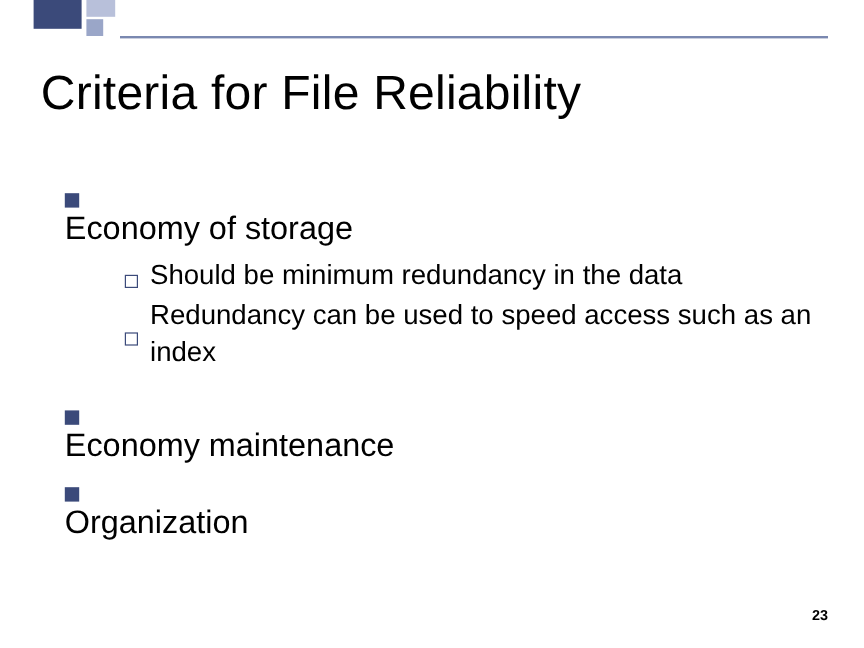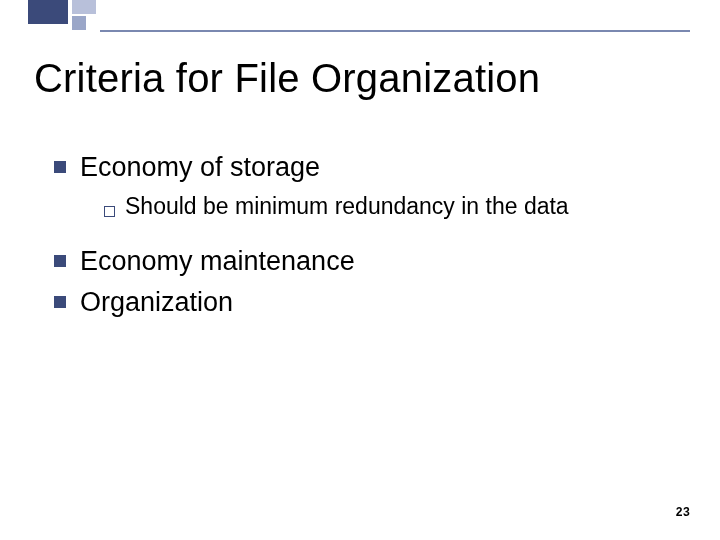--- a/index.html
+++ b/index.html
@@ -53,20 +53,21 @@
   .content {
     position: absolute;
     top: 150px;
     left: 54px;
     right: 40px;
   }
   .lvl1 {
     display: flex;
     align-items: flex-start;
     margin-bottom: 6px;
+    flex-direction: column;
   }
   .lvl1 .bullet-sq {
     width: 12px; height: 12px;
     background: #3b4a7a;
     margin-top: 11px;
     margin-right: 14px;
     flex-shrink: 0;
   }
   .lvl1 .txt {
     font-size: 27px;
@@ -94,46 +95,49 @@
     color: #000;
     line-height: 1.35;
   }
   .page-num {
     position: absolute;
     bottom: 20px;
     right: 30px;
     font-size: 12px;
     font-weight: bold;
     color: #000;
-    font-family: Liberation Mono, monospace;
   }
 </style>
 </head>
 <body>
 
 <div class="header-deco">
   <div class="deco-block-a"></div>
   <div class="deco-block-b"></div>
   <div class="deco-block-c"></div>
   <div class="deco-line"></div>
 </div>
 
-<h1 class="title">Criteria for File Organization</h1>
+<h1 class="title">Criteria for File Reliability</h1>
 
 <div class="content">
 
   <div class="lvl1">
     <div class="bullet-sq"></div>
     <div class="txt">Economy of storage</div>
   </div>
 
   <div class="lvl2-group">
     <div class="lvl2">
       <div class="bullet-open"></div>
       <div class="txt">Should be minimum redundancy in the data</div>
+    </div>
+    <div class="lvl2">
+      <div class="bullet-open"></div>
+      <div class="txt">Redundancy can be used to speed access such as an index</div>
     </div>
   </div>
 
   <div class="lvl1">
     <div class="bullet-sq"></div>
     <div class="txt">Economy maintenance</div>
   </div>
 
   <div class="lvl1">
     <div class="bullet-sq"></div>

